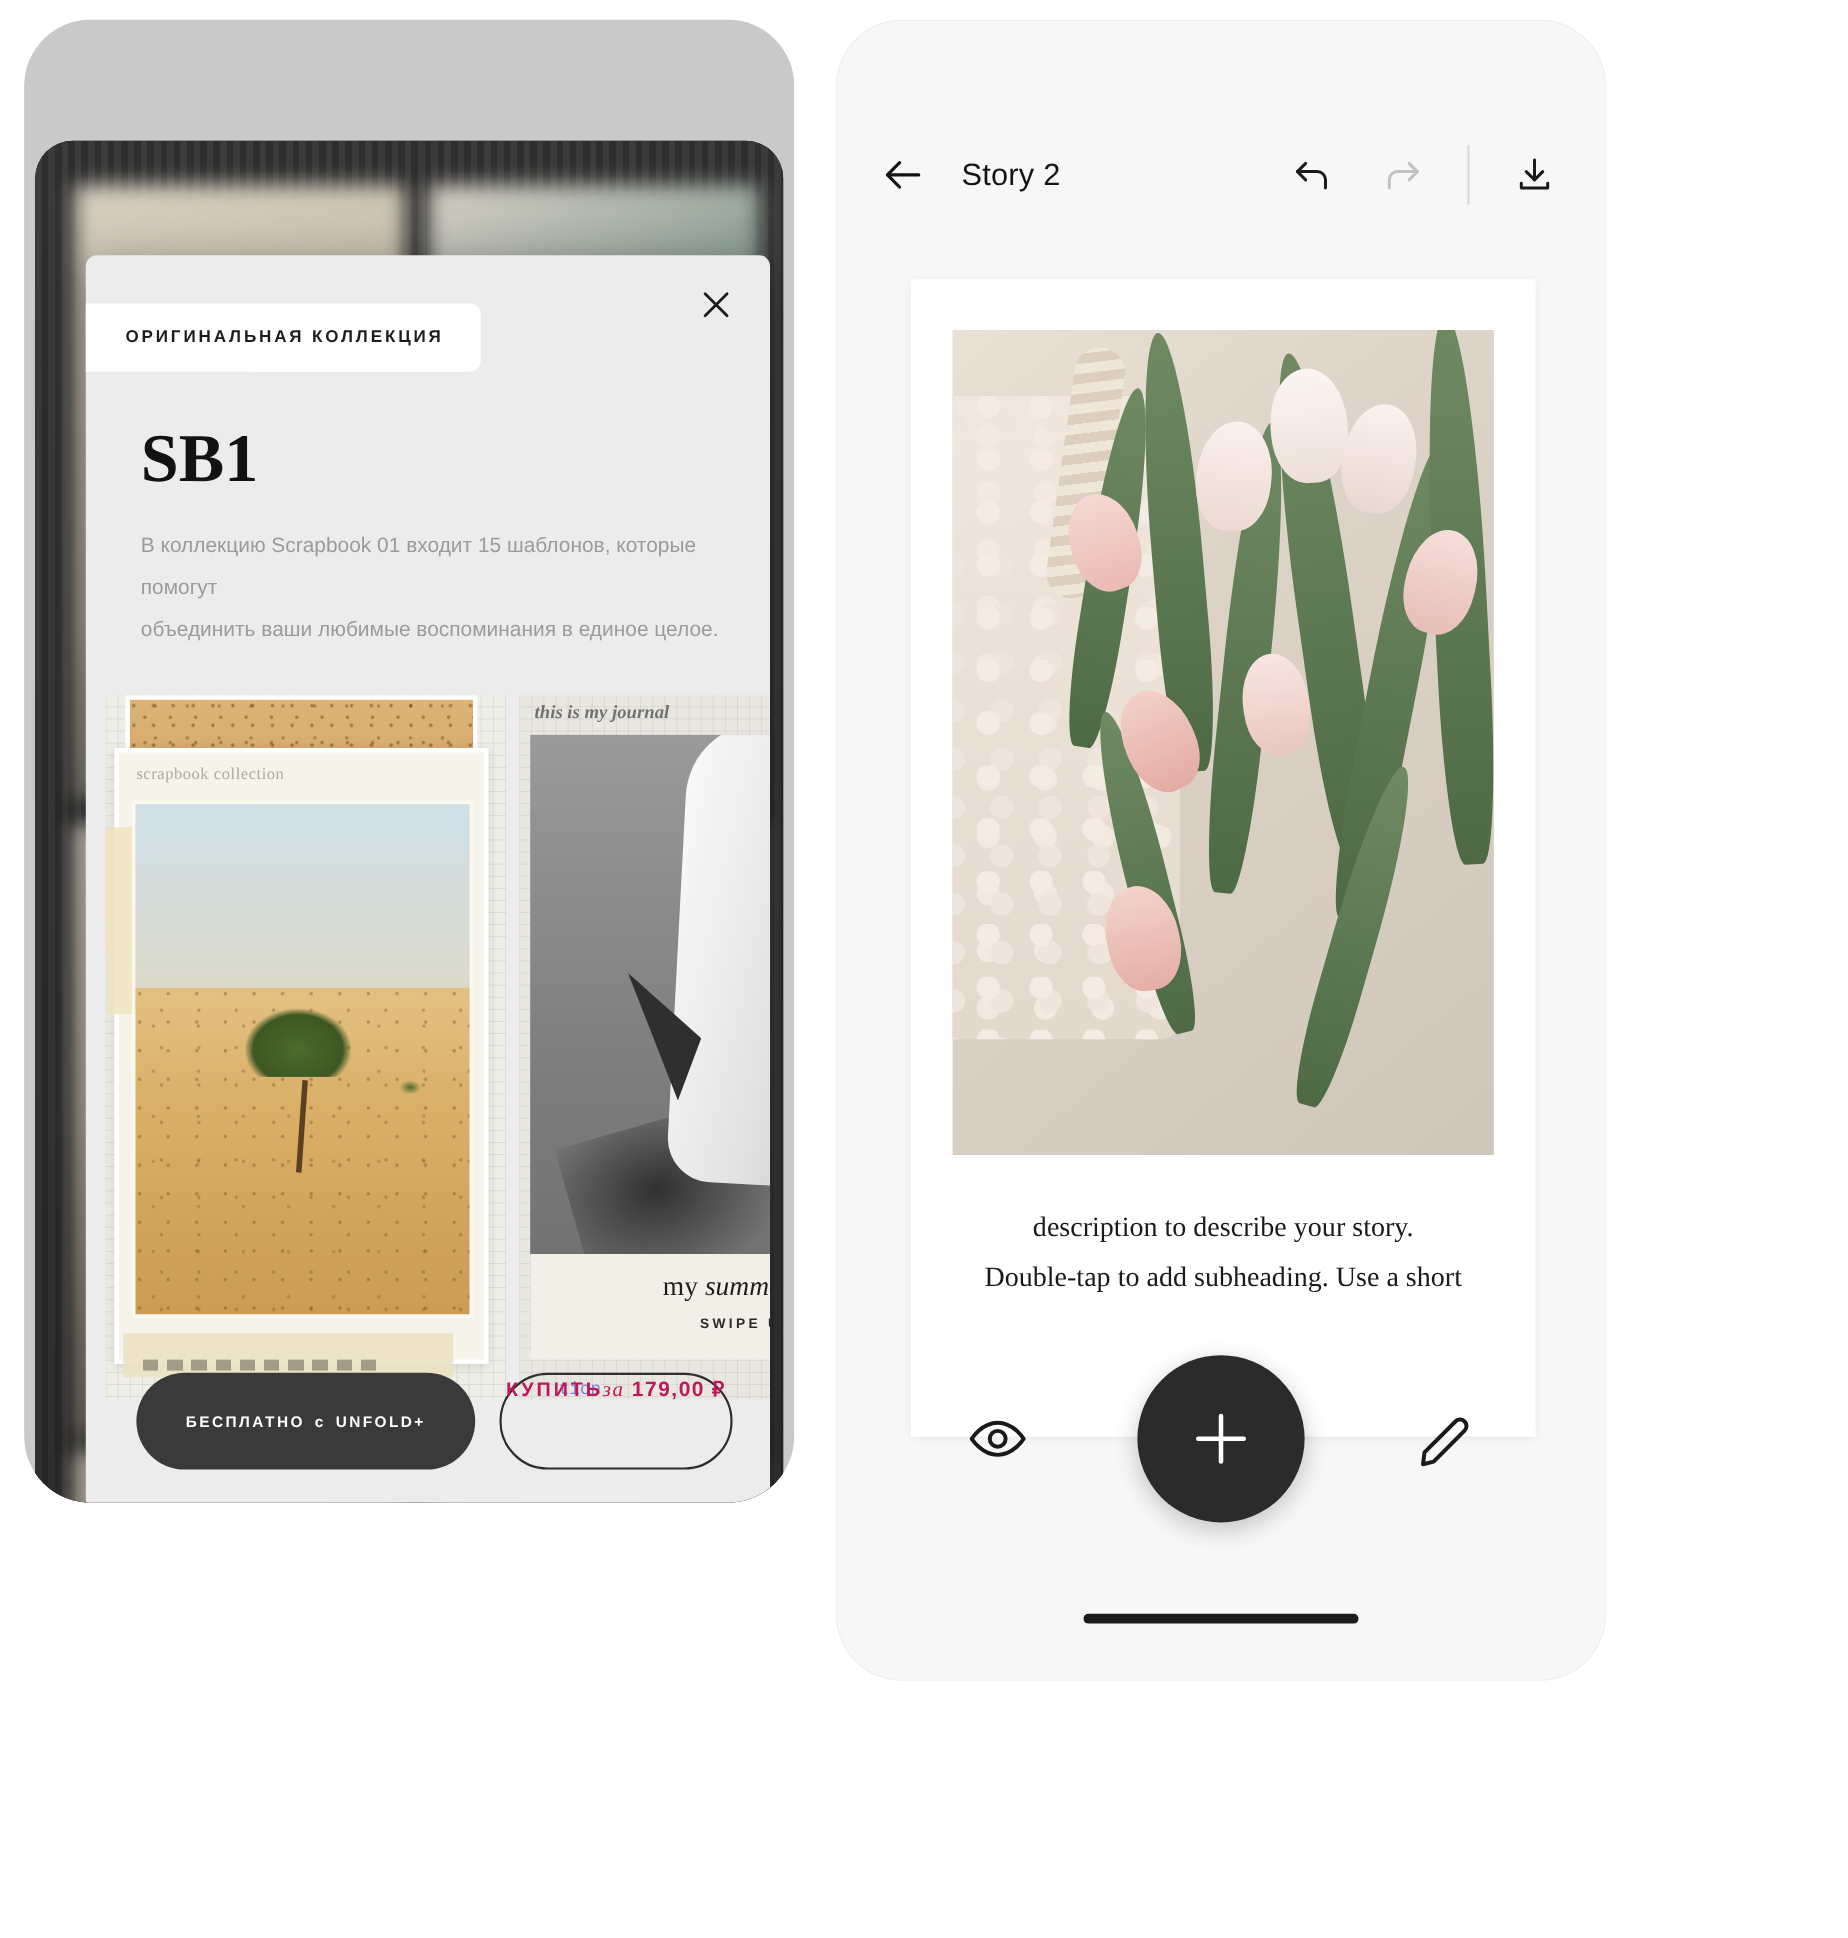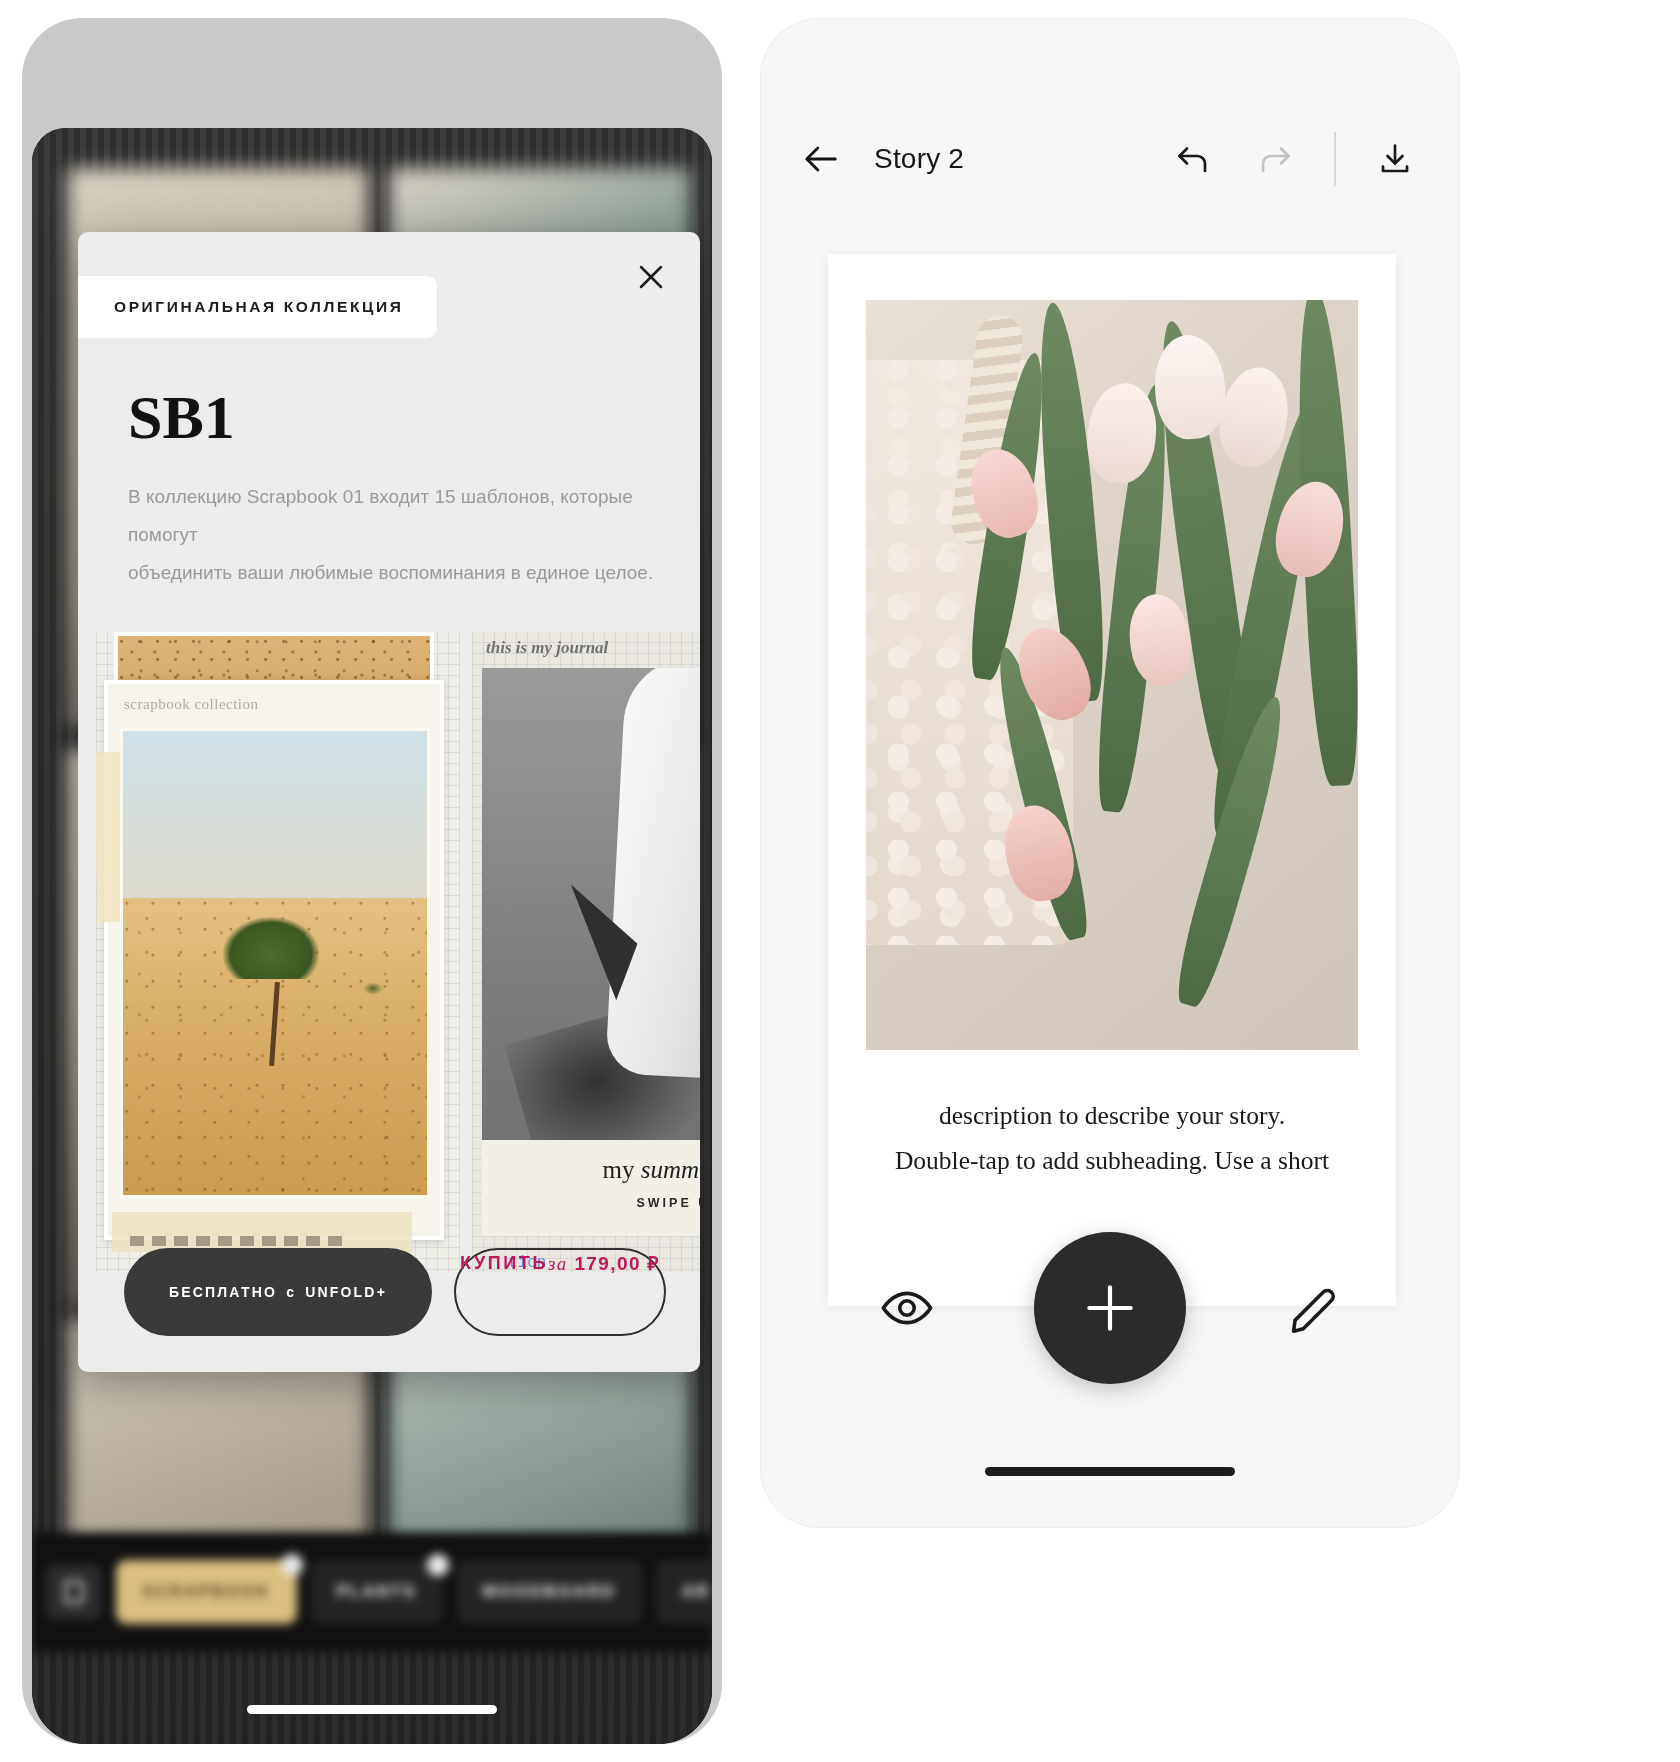--- a/index.html
+++ b/index.html
@@ -7,21 +7,21 @@
     width: 1680px; height: 1762px;
     background: #ffffff;
     font-family: "Liberation Sans", sans-serif;
     overflow: hidden;
   }
   .stage { position: relative; width: 1680px; height: 1762px; }
 
   
   .phone-left {
     position: absolute; left: 22px; top: 18px;
-    width: 700px; height: 1726px;
+    width: 700px; height: 1348px;
     border-radius: 60px;
     background: #c9c9c9;
     overflow: hidden;
   }
   .pl-screen {
     position: absolute; left: 10px; top: 110px;
     width: 680px; height: 1616px;
     background: #000;
     border-radius: 34px 34px 54px 54px;
     overflow: hidden;

